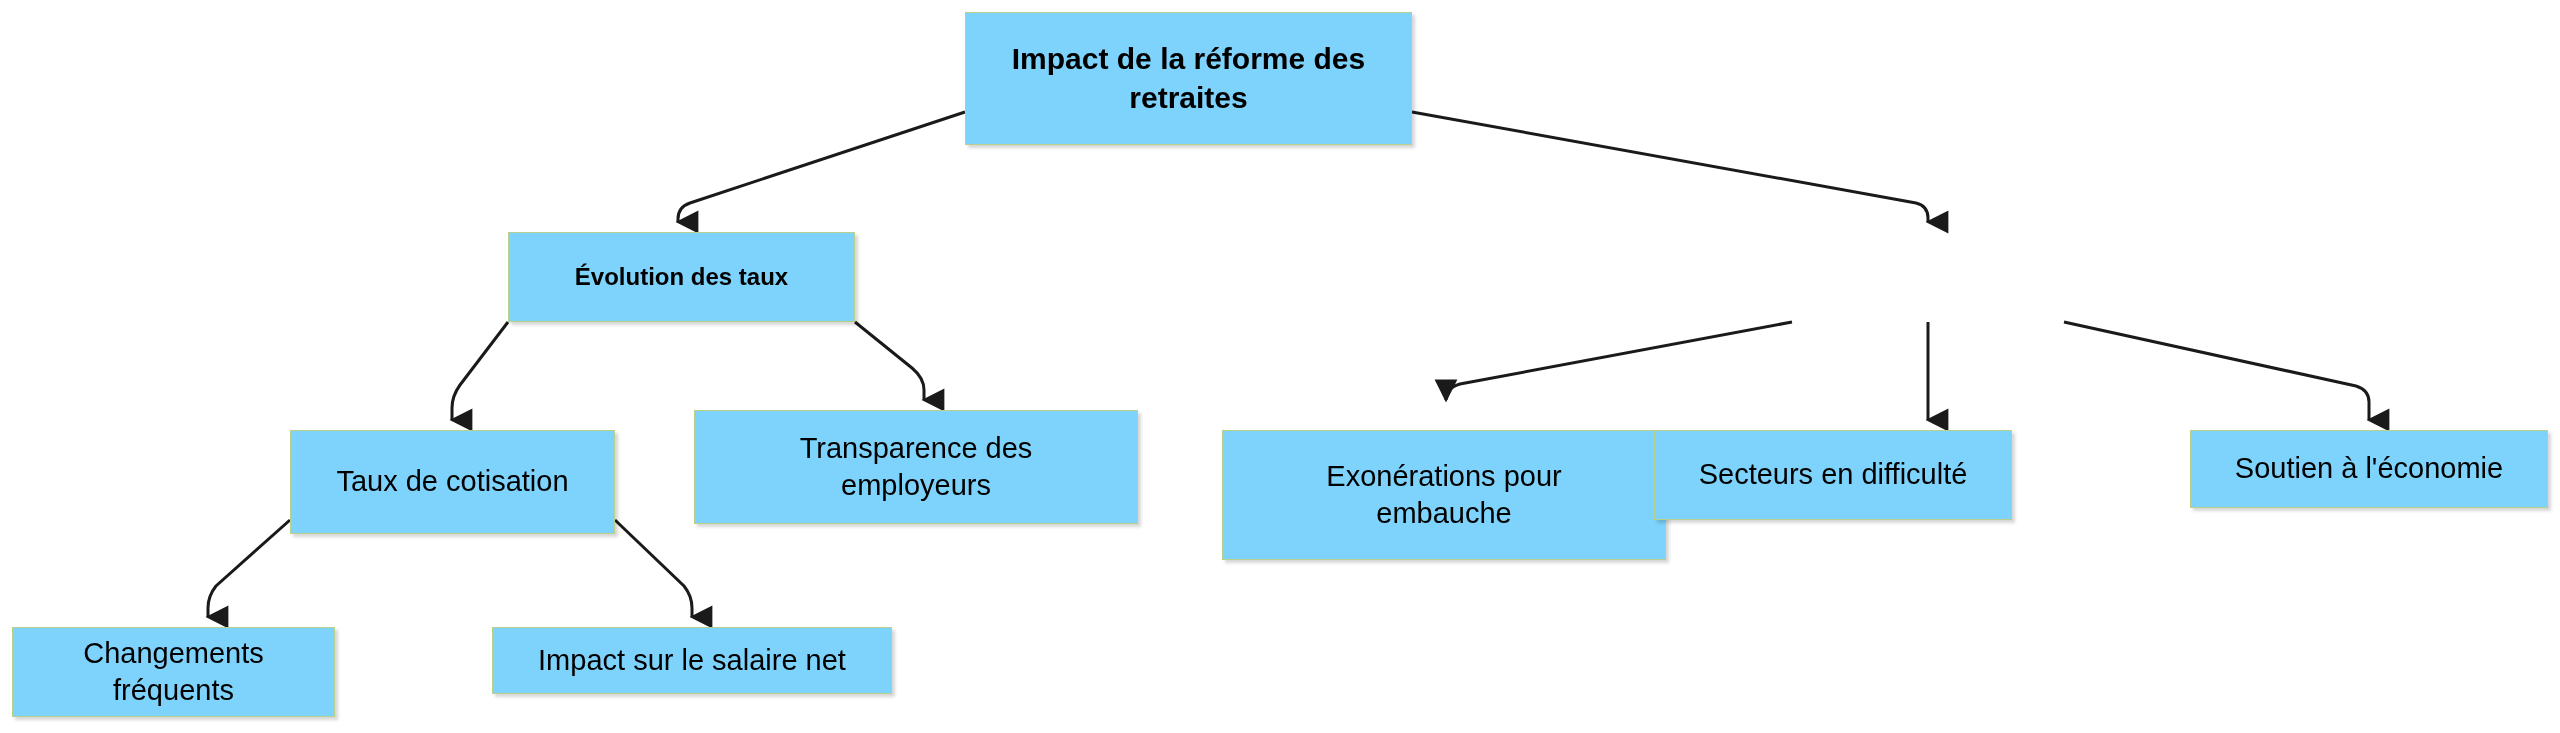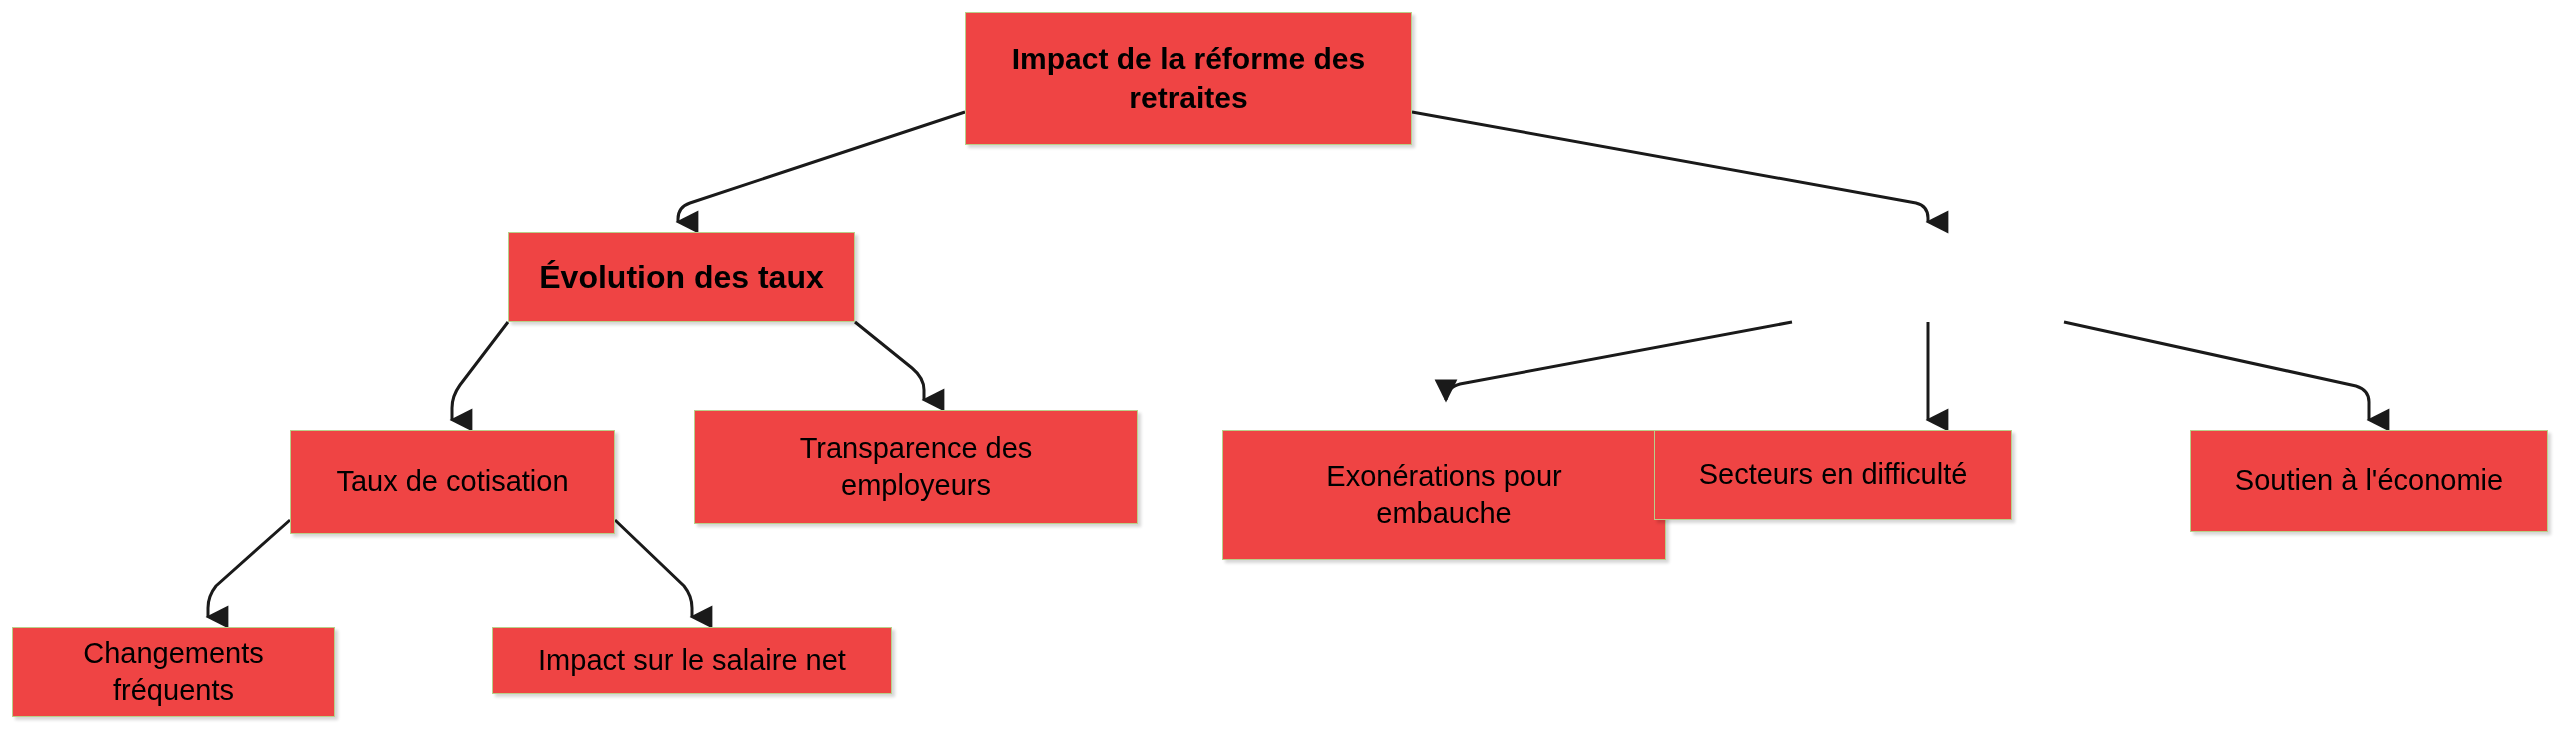--- a/index.html
+++ b/index.html
@@ -22,41 +22,41 @@
     position: absolute;
     left: 0;
     top: 0;
     width: 2560px;
     height: 733px;
     pointer-events: none;
   }
   .node {
     position: absolute;
     box-sizing: border-box;
-    background: #ef4444;
+    background: #7dd3fc;
     border: 1px solid #b9cf8a;
     box-shadow: 3px 3px 3px rgba(0, 0, 0, 0.16);
     display: flex;
     align-items: center;
     justify-content: center;
     text-align: center;
     color: #000000;
     line-height: 1.28;
     padding: 20px 10px;
   }
   .node-label {
     display: block;
     white-space: pre-line;
   }
   .level-root .node-label,
   .level-branch .node-label {
     font-weight: bold;
   }
   .level-root { font-size: 30px; }
-  .level-branch { font-size: 32px; }
+  .level-branch { font-size: 24px; }
   .level-leaf { font-size: 29px; }
   .level-sub { font-size: 29px; }
 </style>
 </head>
 <body>
 
 <div id="diagram-canvas">
 
   <svg id="connector-layer" viewBox="0 0 2560 733" width="2560" height="733" xmlns="http://www.w3.org/2000/svg">
     <defs>
@@ -105,21 +105,21 @@
 
   <div class="node level-leaf" style="left:1222px; top:410px; width:444px; height:130px;margin-top:20px;">
     <span class="node-label">Exonérations pour
 embauche</span>
   </div>
 
   <div class="node level-leaf" style="left:1654px; top:430px; width:358px; height:90px;">
     <span class="node-label">Secteurs en difficulté</span>
   </div>
 
-  <div class="node level-leaf" style="left:2190px; top:430px; width:358px; height:102px;">
+  <div class="node level-leaf" style="left:2190px; top:430px; width:358px; height:78px;">
     <span class="node-label">Soutien à l'économie</span>
   </div>
 
   <div class="node level-sub" style="left:12px; top:627px; width:323px; height:90px;">
     <span class="node-label">Changements fréquents</span>
   </div>
 
   <div class="node level-sub" style="left:492px; top:627px; width:400px; height:67px;">
     <span class="node-label">Impact sur le salaire net</span>
   </div>

